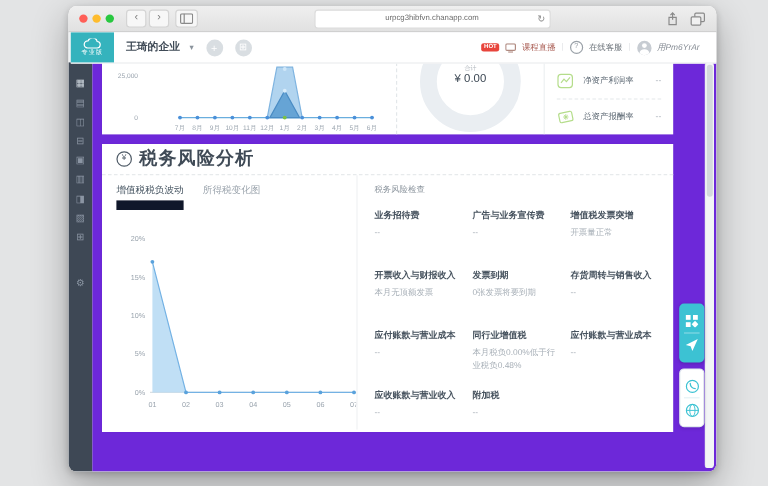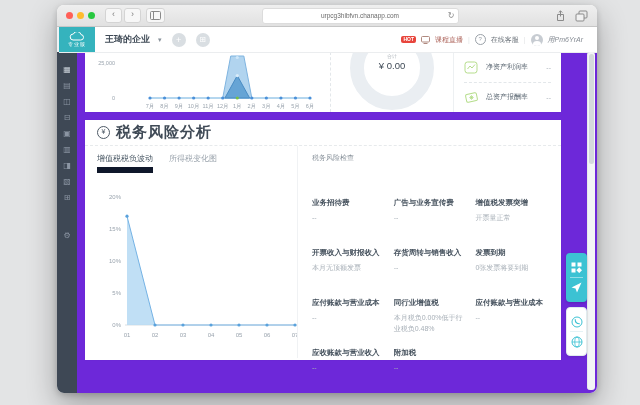--- a/index.html
+++ b/index.html
@@ -70,26 +70,26 @@
   .taxcard{margin-top:8px;height:240px;position:relative;}
   .tc-head{height:25px;display:flex;align-items:center;gap:6px;padding:0 12px;}
   .yicon{width:11px;height:11px;border:1px solid #4e5a66;border-radius:50%;color:#4e5a66;
     font-size:7px;line-height:10px;text-align:center;flex:none;}
   .tc-title{font-size:15px;font-weight:bold;color:#3f4a56;letter-spacing:1px;}
   .tc-div{border-top:1px dashed #e7eaec;}
   .tc-body{display:flex;height:212px;}
   .tcl{width:212px;padding:7px 0 0 12px;box-sizing:border-box;}
   .tabs{display:flex;gap:16px;}
   .tab{font-size:8px;color:#9aa3ac;padding-bottom:3px;}
-  .tab.on{color:#43525f;border-bottom:6px solid #0f172a;}
+  .tab.on{color:#43525f;border-bottom:8px solid #0f172a;}
   .tcsep{border-left:1px solid #f0f2f4;}
   .tcr{flex:1;padding:7px 8px 0 14px;}
   .ptitle{font-size:7px;color:#8b949d;}
   .grid{display:grid;grid-template-columns:1fr 1fr 0.95fr;grid-auto-rows:50px;margin-top:12px;}
-  .gi-t{font-size:7.5px;font-weight:bold;color:#46525e;margin-top:23px;}
+  .gi-t{font-size:7.5px;font-weight:bold;color:#46525e;}
   .gi-v{font-size:7px;color:#a7afb7;margin-top:5px;line-height:1.5;padding-right:10px;}
   svg text{font-family:"Liberation Sans","DejaVu Sans",sans-serif;}
   .ax{font-size:5.5px;fill:#9aa4ae;}
   .ax2{font-size:6px;fill:#9aa4ae;}
   
   .fab{position:absolute;width:21px;display:flex;flex-direction:column;align-items:center;z-index:5;}
   .fab-t{right:10px;top:248px;background:#3cc2d3;border-radius:4px;padding:5px 0;box-shadow:0 1px 3px rgba(0,0,0,.18);}
   .fab-w{right:10px;top:302px;background:#fff;border:1px solid #e1ebee;border-radius:4px;padding:4px 0;
     box-shadow:0 1px 3px rgba(0,0,0,.10);box-sizing:border-box;}
   .fbtn{width:21px;height:19px;display:flex;align-items:center;justify-content:center;}
@@ -298,26 +298,26 @@
                   </div>
                 <div class="gi">
                     <div class="gi-t">增值税发票突增</div>
                     <div class="gi-v">开票量正常</div>
                   </div>
                 <div class="gi">
                     <div class="gi-t">开票收入与财报收入</div>
                     <div class="gi-v">本月无顶额发票</div>
                   </div>
                 <div class="gi">
-                    <div class="gi-t">存货周转与销售收入</div>
-                    <div class="gi-v">--</div>
-                  </div>
-                <div class="gi">
                     <div class="gi-t">发票到期</div>
                     <div class="gi-v">0张发票将要到期</div>
+                  </div>
+                <div class="gi">
+                    <div class="gi-t">存货周转与销售收入</div>
+                    <div class="gi-v">--</div>
                   </div>
                 <div class="gi">
                     <div class="gi-t">应付账款与营业成本</div>
                     <div class="gi-v">--</div>
                   </div>
                 <div class="gi">
                     <div class="gi-t">同行业增值税</div>
                     <div class="gi-v">本月税负0.00%低于行业税负0.48%</div>
                   </div>
                 <div class="gi">

